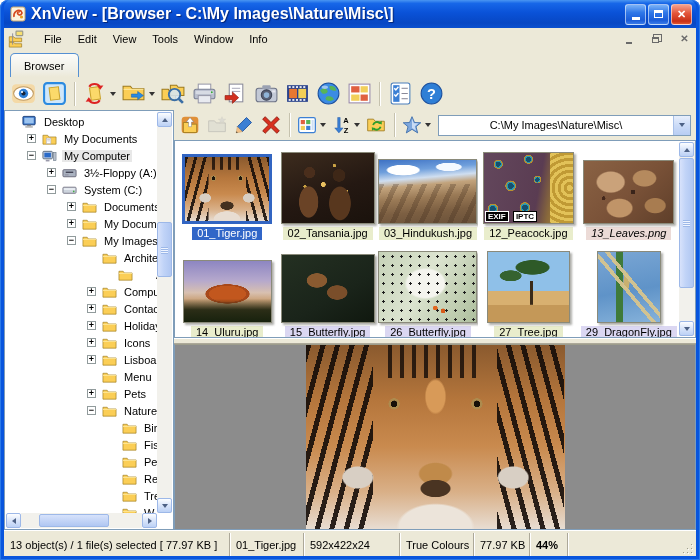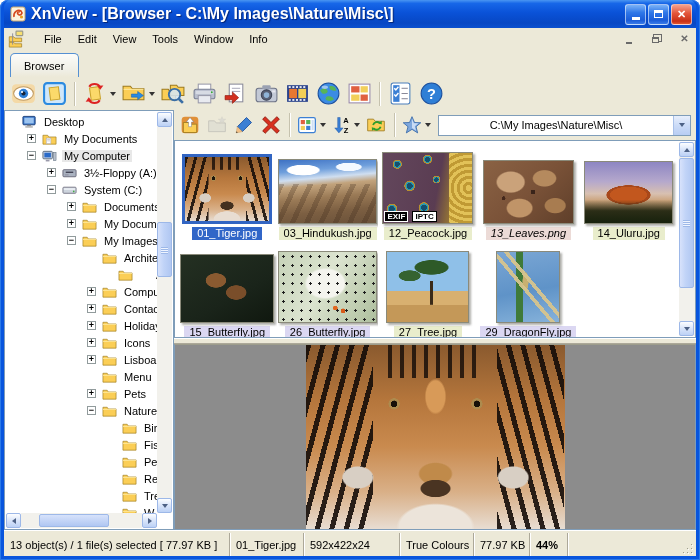--- a/index.html
+++ b/index.html
@@ -899,20 +899,26 @@
         <div class="thumb-pane">
           <div class="thumb-grid" id="thumb-grid">
               <div class="cell">
                 <div class="timg-wrap sel">
                   <div class="timg art-tiger"></div>
                 </div>
                 <div class="tlabel sel">01_Tiger.jpg</div>
               </div>
               <div class="cell">
                 <div class="timg-wrap">
+                  <div class="timg art-tansania"></div>
+                </div>
+                <div class="tlabel style-jpg">02_Tansania.jpg</div>
+              </div>
+              <div class="cell">
+                <div class="timg-wrap">
                   <div class="timg art-hindukush"></div>
                 </div>
                 <div class="tlabel style-jpg">03_Hindukush.jpg</div>
               </div>
               <div class="cell">
                 <div class="timg-wrap">
                   <div class="timg art-peacock"></div>
                   <span class="badge badge-exif">EXIF</span>
                   <span class="badge badge-iptc">IPTC</span>
                 </div>

